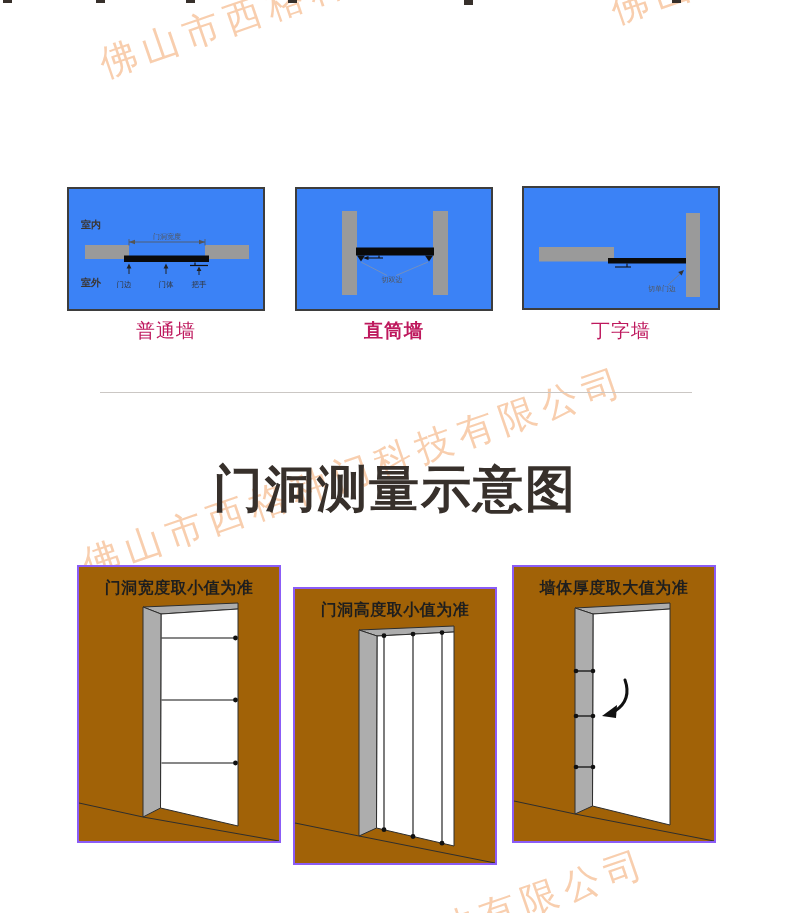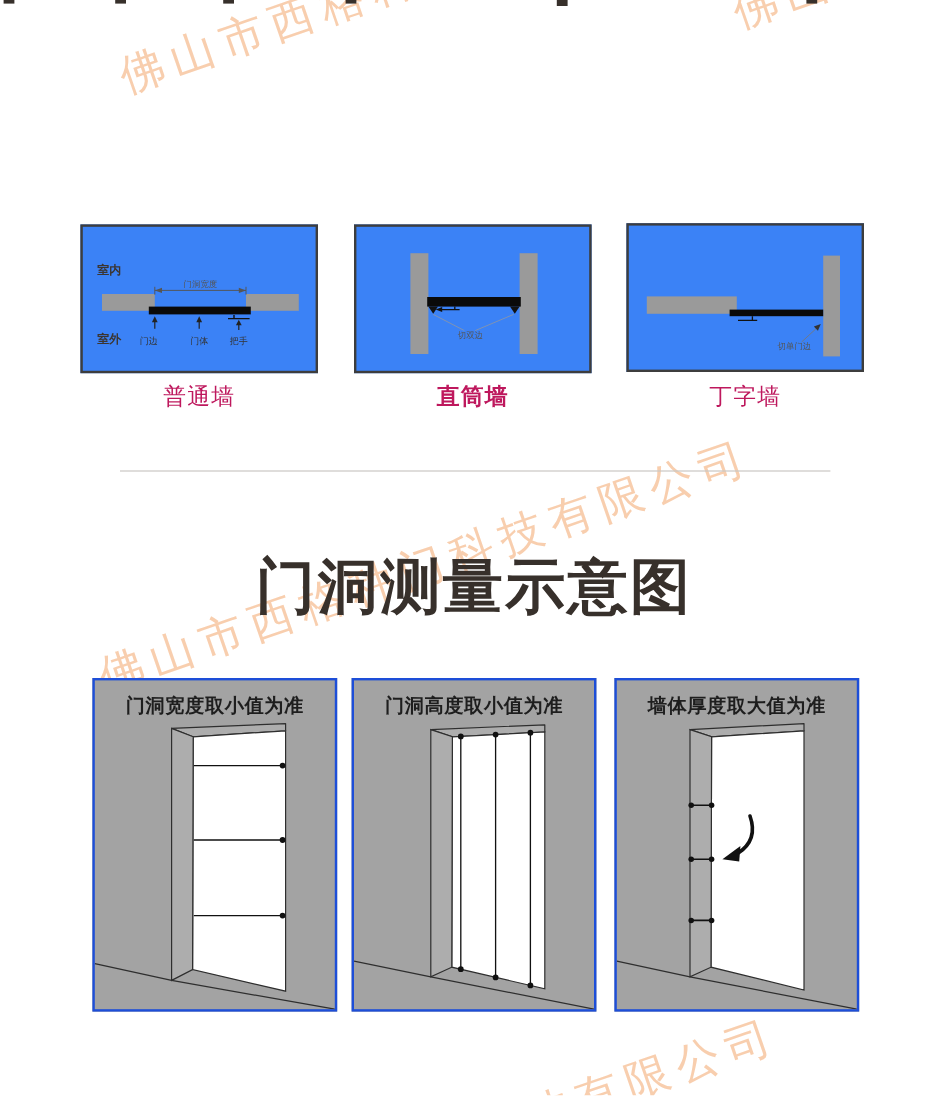--- a/index.html
+++ b/index.html
@@ -38,24 +38,24 @@
   #fig-tee{left:522px; top:186px;}
   .fig-box svg{position:absolute; inset:0; width:194px; height:120px;}
   .caption{
     position:absolute; width:198px; text-align:center; top:318px;
     font-size:19px; color:#be185d; letter-spacing:1px;
   }
   #cap-normal{left:67px;} #cap-straight{left:295px;font-weight:bold;} #cap-tee{left:522px;}
   .divider{position:absolute; top:392px; left:100px; width:592px; height:1px; background:#cbc7c4;}
   .measure-box{
     position:absolute; width:200px; height:274px;
-    border:2px solid #1d4ed8; background:#a3a3a3;
+    border:2px solid #8b5cf6; background:#a16207;
   }
   #mbox-width{left:77px; top:565px;}
-  #mbox-height{left:293px; top:565px;}
+  #mbox-height{left:293px; top:587px;}
   #mbox-depth{left:512px; top:565px;}
   .measure-box svg{position:absolute; inset:0; width:200px; height:274px;}
   .m-header{
     position:absolute; top:11px; left:0; right:0; text-align:center;
     font-size:16px; font-weight:700; color:#1e1e1e; letter-spacing:0.5px;
   }
   .d-label{font-size:7px; fill:#555;}
   .d-label-dk{font-size:7.5px; fill:#333;}
   .room-label{font-size:10px; font-weight:600; fill:#3b3531;}
 </style>

